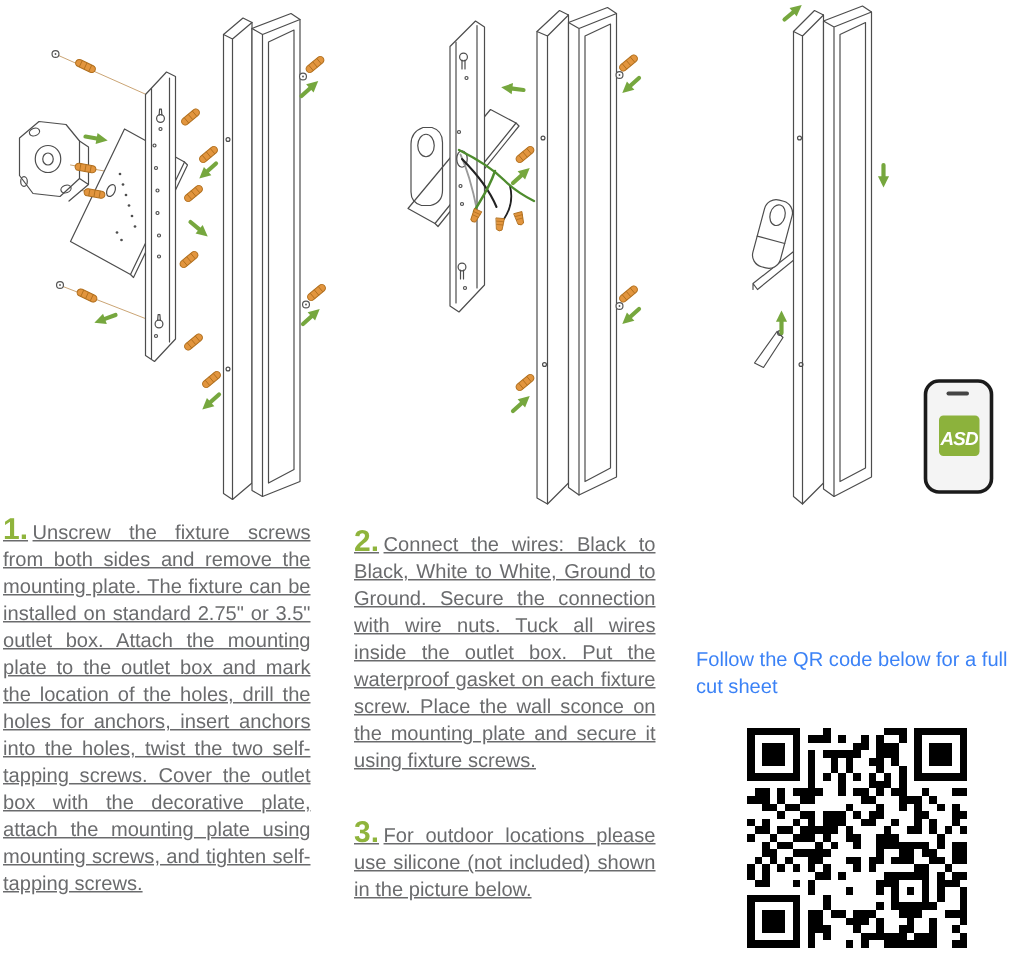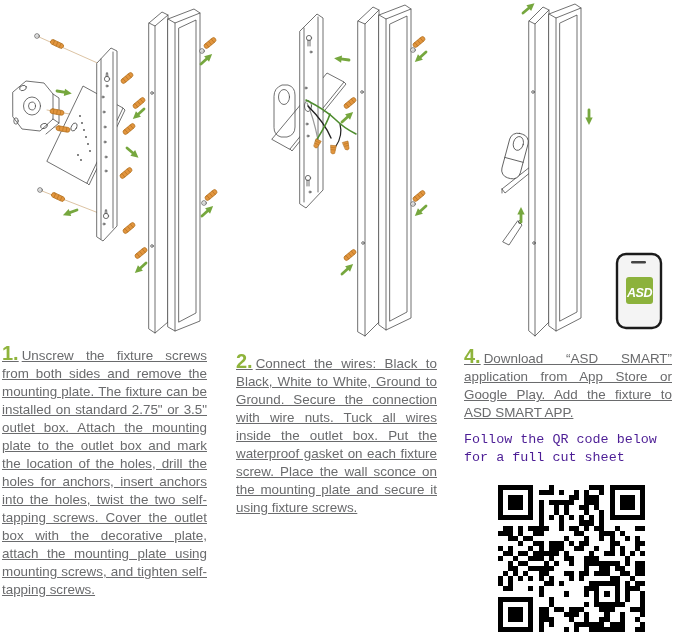--- a/index.html
+++ b/index.html
@@ -2,21 +2,21 @@
 <html><head>
 <meta charset="utf-8">
 <style>
   html,body{margin:0;padding:0;background:#fff;}
   .page{position:relative;width:679px;height:640px;background:#fff;
         font-family:"Liberation Sans",sans-serif;overflow:hidden;}
   .diag{position:absolute;top:0;}
   .step{position:absolute;margin:0;text-align:justify;-moz-text-align-last:left;text-align-last:left;
         color:#6a6b6d;font-size:13.4px;line-height:18px;text-decoration:underline;}
   .step .num{color:#8fb43c;font-weight:bold;font-size:20px;line-height:18px;padding-right:3px;}
-  .note{position:absolute;margin:0;color:#4c1d95;font-size:13.4px;line-height:18px;font-family:Liberation Mono, monospace;}
+  .note{position:absolute;margin:0;color:#3b82f6;font-size:13.4px;line-height:18px;}
   .qr{position:absolute;left:498px;top:485px;width:147px;height:147px;}
   
   .la{stroke:#4d4d4d;fill:none;stroke-width:0.8;stroke-linejoin:round;stroke-linecap:round;}
   .laf{fill:#ffffff;}
   .leader{stroke:#c49a64;stroke-width:0.6;fill:none;}
 </style>
 </head>
 <body>
 
 <div class="page">
@@ -237,24 +237,24 @@
   </svg>
 
   <p class="step" style="left:2px;top:344px;width:205px">
     <span class="num">1.</span><span>Unscrew the fixture screws from both sides and remove the mounting plate. The fixture can be installed on standard 2.75" or 3.5" outlet box. Attach the mounting plate to the outlet box and mark the location of the holes, drill the holes for anchors, insert anchors into the holes, twist the two self-tapping screws. Cover the outlet box with the decorative plate, attach the mounting plate using mounting screws, and tighten self-tapping screws.</span>
   </p>
 
   <p class="step" style="left:236px;top:352px;width:201px">
     <span class="num">2.</span><span>Connect the wires: Black to Black, White to White, Ground to Ground. Secure the connection with wire nuts. Tuck all wires inside the outlet box. Put the waterproof gasket on each fixture screw. Place the wall sconce on the mounting plate and secure it using fixture screws.</span>
   </p>
 
-
-  <p class="step" style="left:464px;top:347px;width:208px">
-    <span class="num">4.</span><span>Download “ASD SMART” application from App Store or Google Play. Add the fixture to ASD SMART APP.</span>
+  <p class="step" style="left:236px;top:546px;width:201px">
+    <span class="num">3.</span><span>For outdoor locations please use silicone (not included) shown in the picture below.</span>
   </p>
+
 
   <p class="note" style="left:464px;top:431px;width:208px">Follow the QR code below for a full cut sheet</p>
 
   <div class="qr">
     <svg id="qr-svg" width="147" height="147" viewBox="0 0 29 29" fill="#000000" shape-rendering="crispEdges">
         <rect x="0" y="0" width="1" height="1"></rect>
         <rect x="1" y="0" width="1" height="1"></rect>
         <rect x="2" y="0" width="1" height="1"></rect>
         <rect x="3" y="0" width="1" height="1"></rect>
         <rect x="4" y="0" width="1" height="1"></rect>

